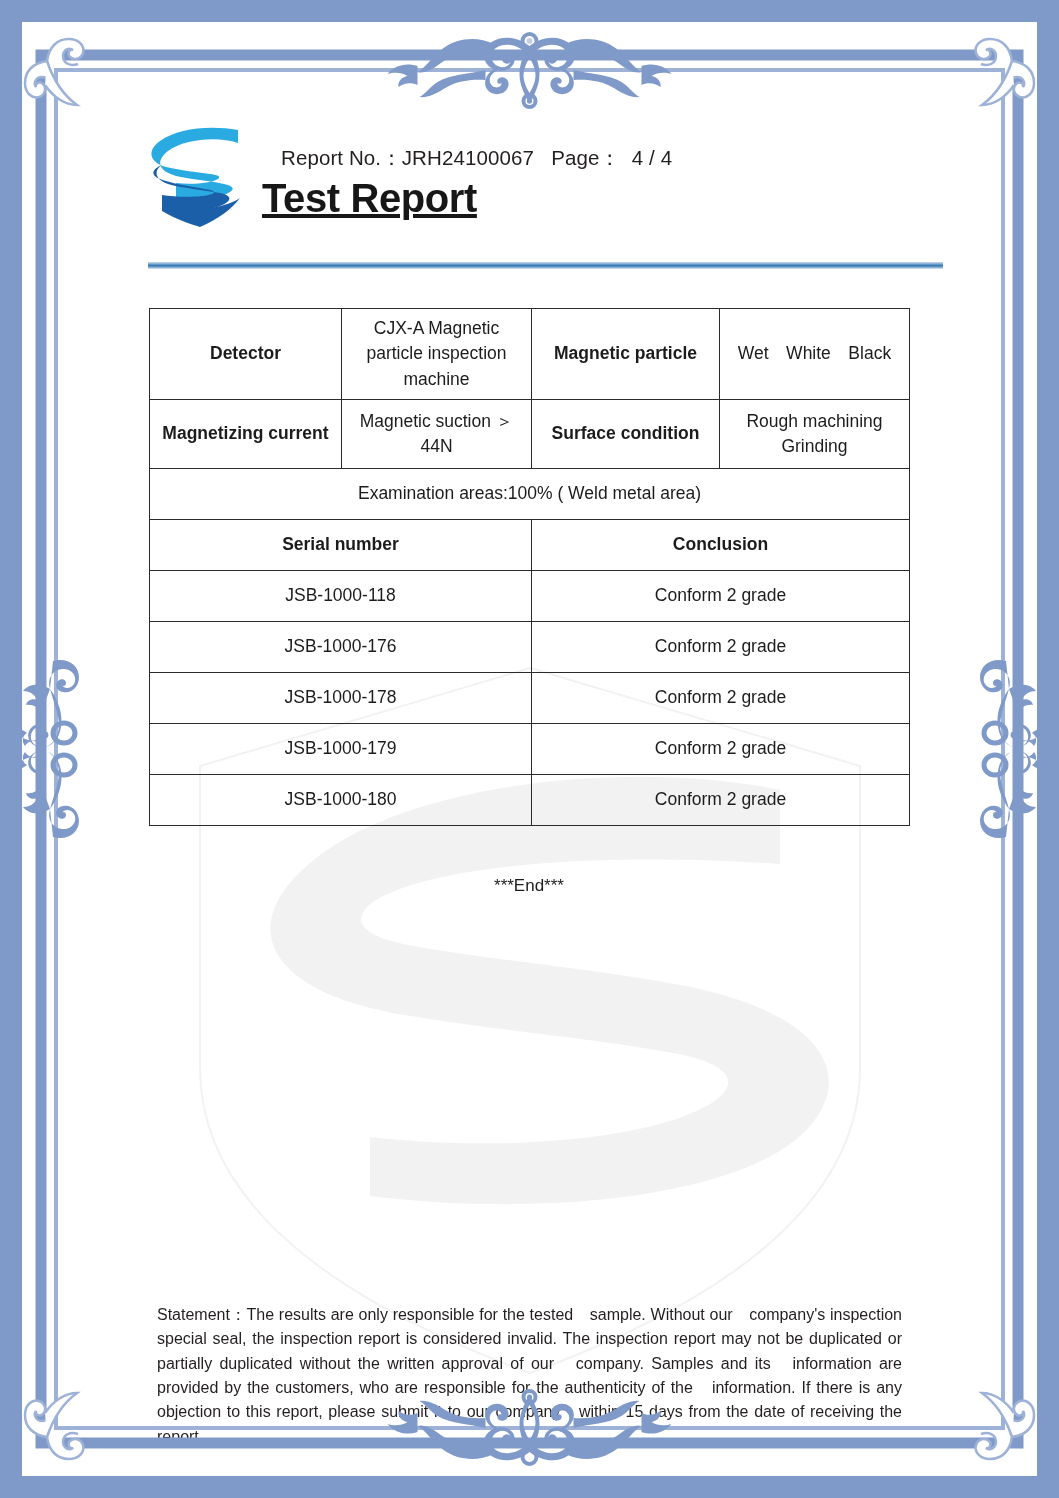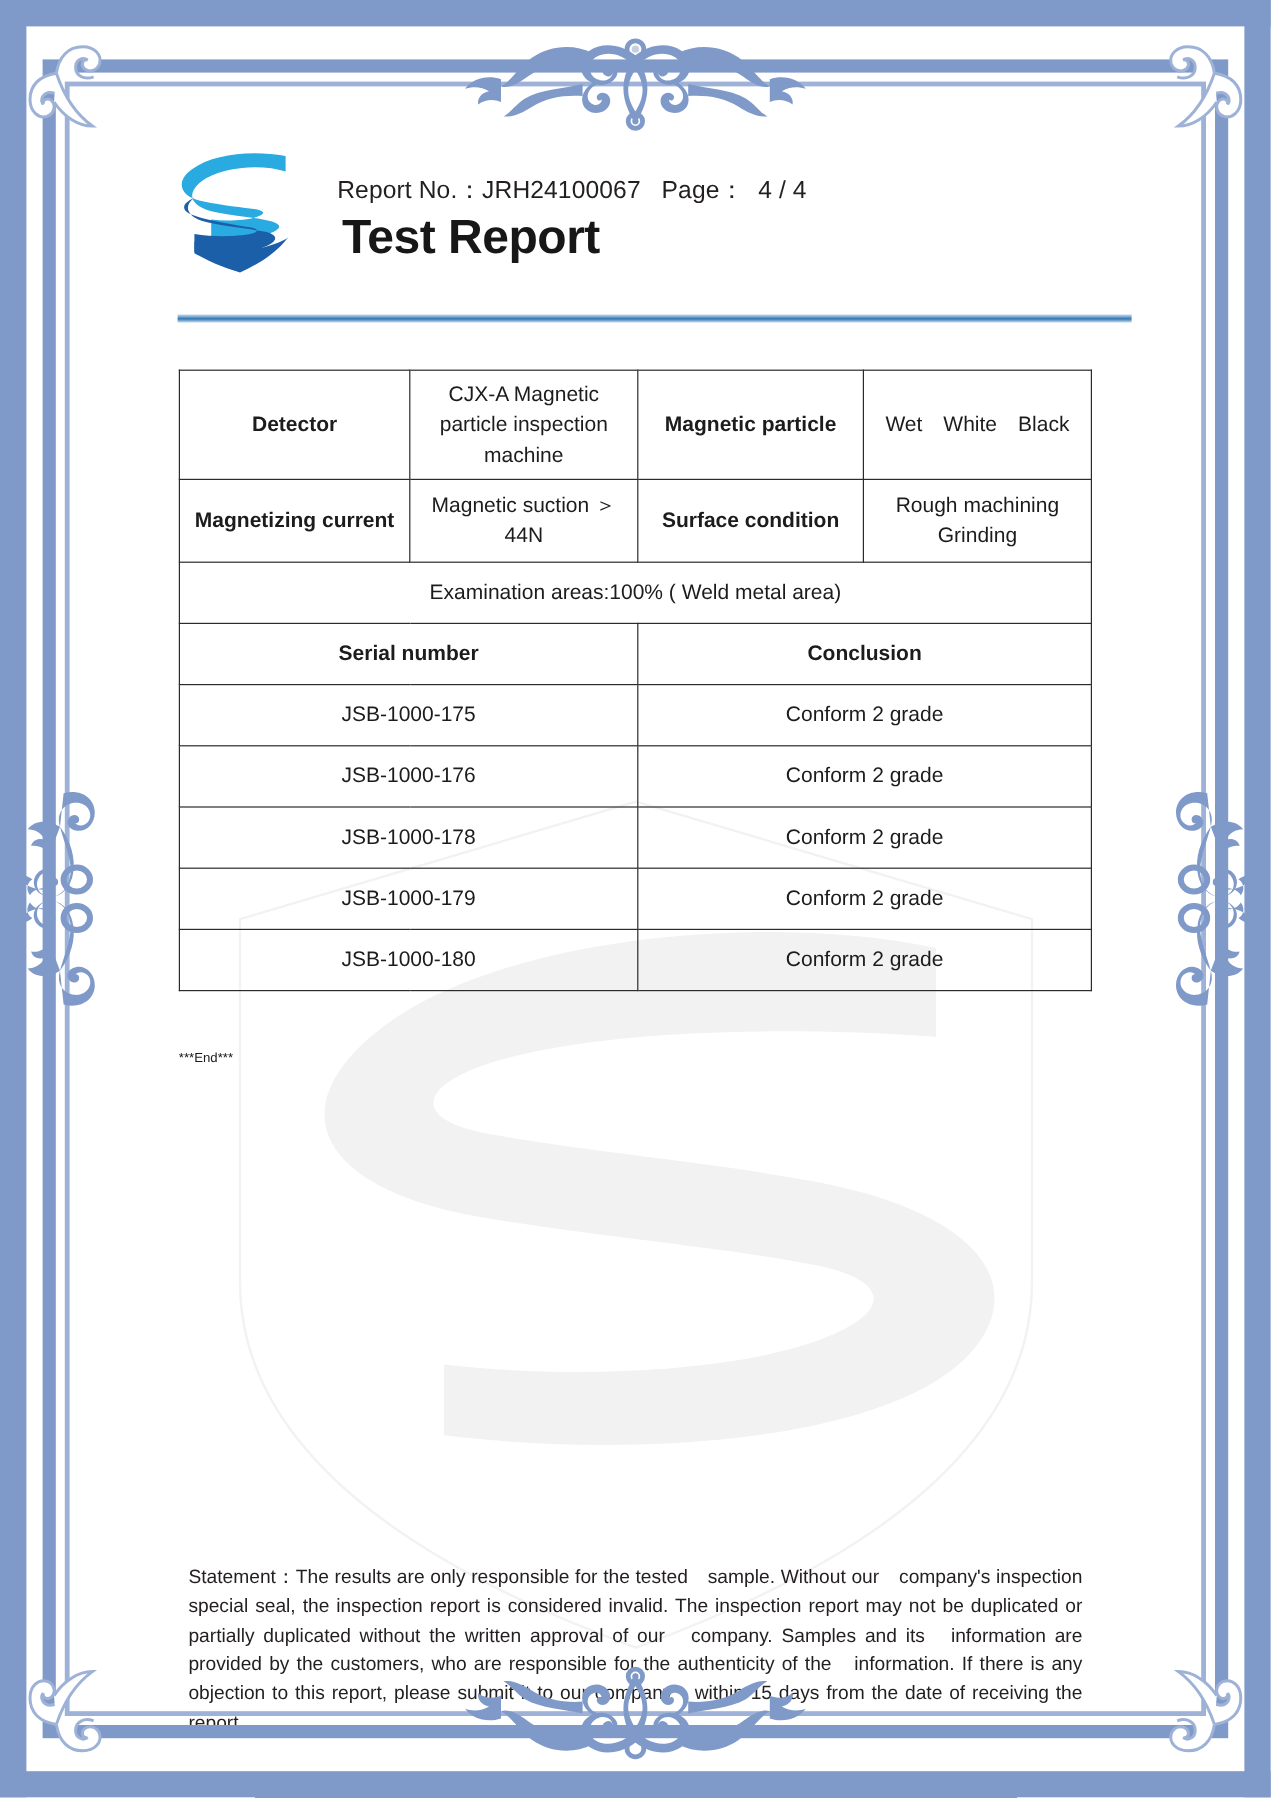--- a/index.html
+++ b/index.html
@@ -64,26 +64,27 @@
     left: 133px;
     top: 26px;
     font-size: 20.5px;
     color: #231f20;
     letter-spacing: .1px;
     white-space: pre;
   }
   .report-line .seg { display: inline; }
   .title {
     position: absolute;
-    left: 137px;
+    left: 114px;
     top: 58px;
     font-size: 40px;
     font-weight: bold;
     color: #171717;
     letter-spacing: -0.4px;
+    text-decoration: underline;
   }
   .title-rule {
     position: absolute;
     left: 148px;
     top: 262px;
     width: 795px;
     height: 7px;
     background: linear-gradient(to bottom,
        #cfdced 0%, #8fb4d6 22%, #2f78b5 52%, #8fb4d6 80%, #e7eef6 100%);
   }
@@ -113,21 +114,22 @@
   td.h82 { height: 82px; }
   td.h60 { height: 60px; }
   td.h42 { height: 42px; }
   td.row42 { height: 42px; }
 
   .end-mark {
     position: absolute;
     left: 149px;
     top: 876px;
     width: 760px;
-    font-size: 11px;
+    text-align: center;
+    font-size: 17px;
     color: #1c1c1c;
   }
 
   
   .footer {
     position: absolute;
     left: 157px;
     top: 1303px;
     width: 745px;
   }
@@ -390,21 +392,21 @@
       <tr>
         <td class="h42" colspan="4">Examination areas:100% ( Weld metal area)</td>
       </tr>
 
       <tr>
         <td class="b h42" colspan="2">Serial number</td>
         <td class="b h42" colspan="2">Conclusion</td>
       </tr>
 
       <tr>
-        <td class="row42" colspan="2">JSB-1000-175</td>
+        <td class="row42" colspan="2">JSB-1000-118</td>
         <td class="row42" colspan="2">Conform 2 grade</td>
       </tr>
       <tr>
         <td class="row42" colspan="2">JSB-1000-176</td>
         <td class="row42" colspan="2">Conform 2 grade</td>
       </tr>
       <tr>
         <td class="row42" colspan="2">JSB-1000-178</td>
         <td class="row42" colspan="2">Conform 2 grade</td>
       </tr>

